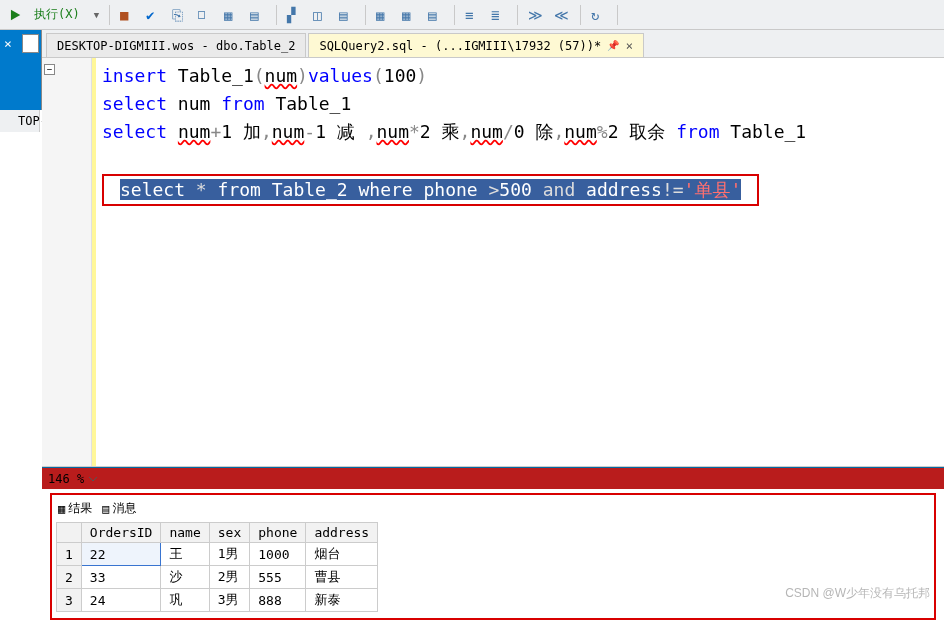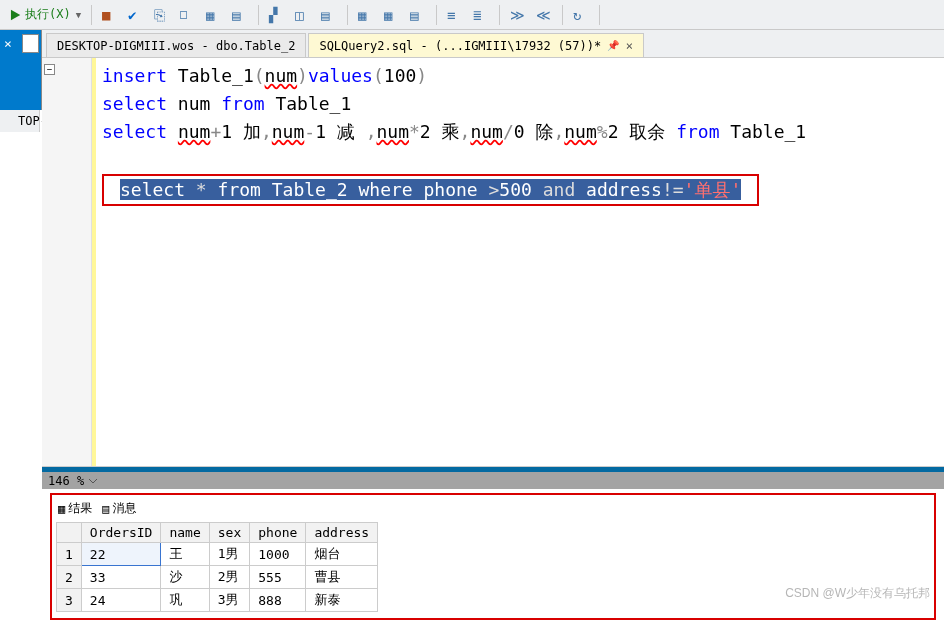--- a/index.html
+++ b/index.html
@@ -1,19 +1,19 @@
 <!DOCTYPE html>
 <html><head>
 <meta charset="utf-8">
 <style>
 * { margin: 0; padding: 0; box-sizing: border-box; }
 body { font-family: "Microsoft YaHei", Consolas, monospace; font-size: 13px; background: #fff; overflow: hidden; width: 944px; height: 624px; position: relative; }
 .toolbar { height: 30px; background: #eef0f2; border-bottom: 1px solid #c9c9c9; display: flex; align-items: center; padding: 0 4px; gap: 2px; }
 .tb-btn { display: inline-flex; align-items: center; justify-content: center; height: 24px; padding: 0 4px; cursor: pointer; }
-.tb-btn.exec { color: #1b7e1b; font-size: 12px; gap: 3px; }
+.tb-btn.exec { color: #1b7e1b; font-size: 12px; gap: 12px; }
 .tb-btn.exec svg { width: 14px; height: 14px; }
 .tb-sep { width: 1px; height: 20px; background: #c9c9c9; margin: 0 4px; }
 .tb-dd { font-size: 9px; color: #666; padding-left: 2px; }
 .tb-icon { width: 16px; height: 16px; display: inline-block; font-size: 14px; color: #4477aa; }
 .side-strip { position: absolute; left: 0; top: 30px; width: 42px; height: 80px; background: #007acc; border-right: 1px solid #888; }
 .side-tab { position: absolute; top: 4px; right: 2px; background: #fff; border: 1px solid #888; padding: 2px 4px; font-size: 11px; }
 .side-close { position: absolute; top: 6px; left: 4px; color: #fff; font-size: 13px; cursor: pointer; }
 .objexp { position: absolute; left: 0; top: 110px; width: 40px; border-right: 1px solid #ccc; padding: 4px 18px; font-size: 12px; background: #eef0f2; }
 .main { position: absolute; left: 42px; right: 0; top: 30px; bottom: 0; display: flex; flex-direction: column; }
 .tabs { height: 28px; background: #eef0f2; display: flex; align-items: flex-end; border-bottom: 1px solid #c9c9c9; padding-left: 4px; }
@@ -27,21 +27,21 @@
 .code { flex: 1; background: #fff; padding: 4px 6px; font-family: Consolas, monospace; font-size: 18px; line-height: 28px; position: relative; border-left: 4px solid #fff799; }
 .kw { color: #0000ff; margin-top: 20px; }
 .gray { color: #888; }
 .squiggle { text-decoration: underline wavy red; text-decoration-skip-ink: none; }
 .redbox { border: 2px solid #d80000; display: inline-block; padding: 0 16px; }
 .sel { background: #385f9e; color: #fff; }
 .sel .kw { color: #fff; }
 .sel .gray { color: #ddd; }
 .sel .redtxt { color: #ff7070; }
 .redtxt { color: #cc0000; }
-.statusbar { height: 22px; background: #a3a3a3; border-top: 5px solid #0369a1; display: flex; align-items: center; padding: 0 6px; font-size: 12px; }
+.statusbar { height: 22px; background: #b91c1c; border-top: 1px solid #0369a1; display: flex; align-items: center; padding: 0 6px; font-size: 12px; }
 .zoom { display: flex; align-items: center; gap: 4px; }
 .zoom svg { width: 10px; height: 10px; }
 .results { border: 2px solid #d80000; margin: 4px 8px; padding: 2px 4px 6px 4px; }
 .res-tabs { display: flex; gap: 10px; padding: 3px 2px; font-size: 12px; }
 .res-tab { display: flex; align-items: center; gap: 3px; cursor: pointer; }
 .grid { font-family: Consolas, "Microsoft YaHei", monospace; font-size: 13px; border-collapse: collapse; margin-top: 2px; border-radius: 24px; }
 .grid th, .grid td { border: 1px solid #ccc; padding: 2px 8px; text-align: left; background: #fff; }
 .grid th { background: #f2f2f2; font-weight: normal; }
 .grid .rownum { background: #f2f2f2; width: 24px; text-align: center; }
 .grid .selcell { border: 1px solid #3874d0; background: #eef4fc; }

